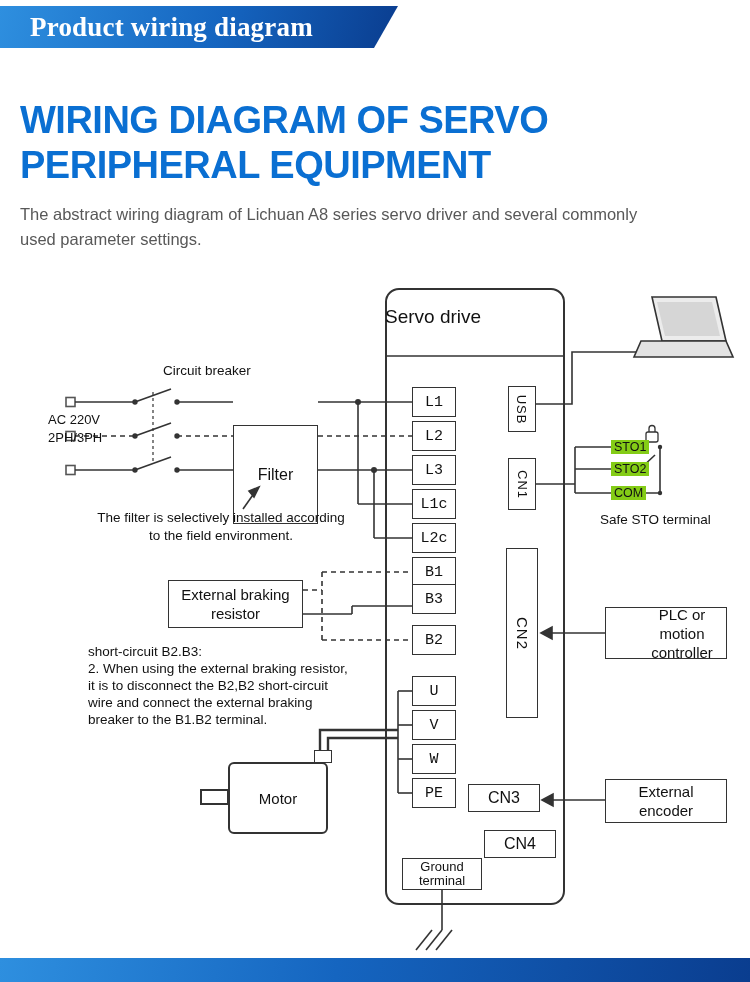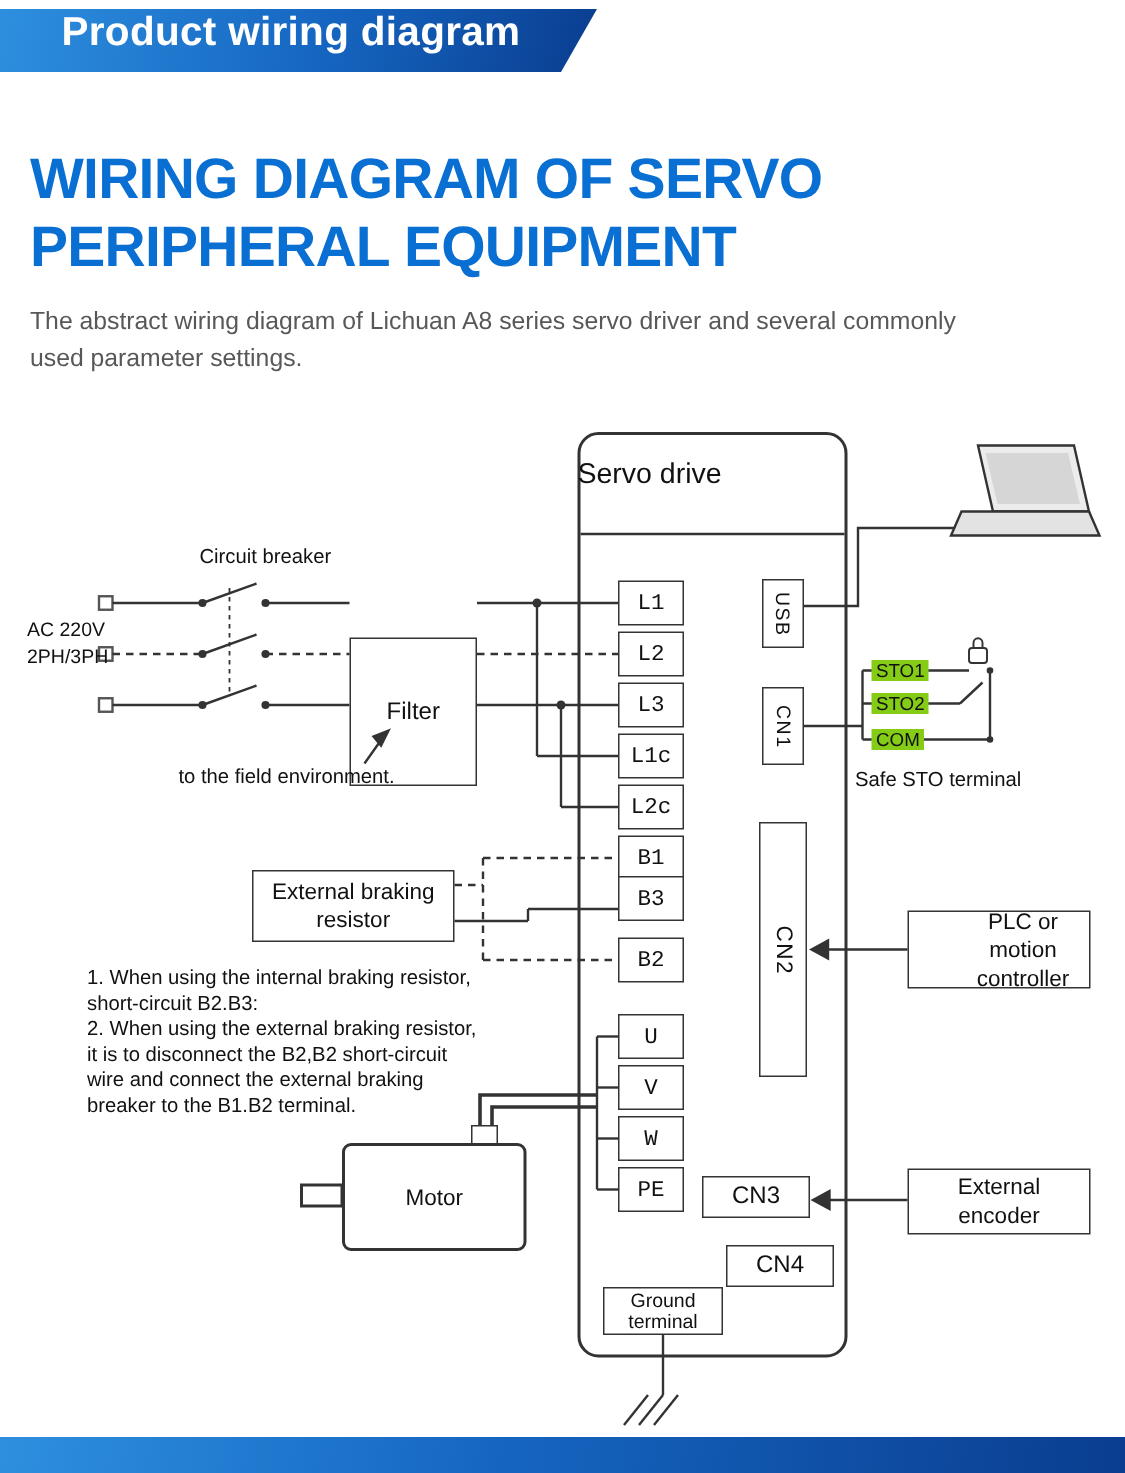--- a/index.html
+++ b/index.html
@@ -3,47 +3,47 @@
 <meta charset="utf-8">
 <style>
   html,body{margin:0;padding:0;background:#fff;}
   .page{position:relative;width:750px;height:982px;background:#fff;overflow:hidden;
         font-family:"Liberation Sans", sans-serif;color:#111;}
 
   
   .banner{position:absolute;left:0;top:6px;width:398px;height:42px;
           background:linear-gradient(105deg,#2e8fdf 0%,#1565c0 55%,#0a3d8f 100%);
           clip-path:polygon(0 0,100% 0,calc(100% - 24px) 100%,0 100%);
-          display:flex;padding-left:41px;box-sizing:border-box;}
+          display:flex;align-items:center;padding-left:30px;box-sizing:border-box;font-family:Liberation Serif, serif;}
   .banner-title{color:#fff;font-size:27px;font-weight:bold;letter-spacing:.2px;}
   .heading{position:absolute;left:20px;top:98px;font-size:38px;font-weight:800;
            color:#0a6fd2;line-height:45px;letter-spacing:-.5px;}
   .intro{position:absolute;left:20px;top:202px;font-size:16.5px;color:#585858;line-height:25px;}
 
   
   .layer{position:absolute;inset:0;}
   .boxes{z-index:1;}
   .wires{z-index:2;pointer-events:none;}
-  .labels{z-index:3;}
+  .labels{z-index:3;margin-left:30px;}
   .bx{position:absolute;border:1.6px solid #333;background:#fff;box-sizing:border-box;
       display:flex;align-items:center;justify-content:center;text-align:center;color:#111;}
   .servo{left:385px;top:288px;width:180px;height:617px;border-width:2px;border-radius:14px;}
   .servo-title{position:absolute;left:385px;top:306px;width:180px;
                font-size:19px;color:#111;}
   .cell{position:absolute;left:412px;width:44px;height:30px;border:1.6px solid #333;
         background:#fff;box-sizing:border-box;display:flex;align-items:center;
         justify-content:center;font-size:15px;font-family:Liberation Mono, monospace;}
   .vbox span{transform:rotate(90deg);font-size:13px;letter-spacing:1px;white-space:nowrap;}
   .vbox.big span{font-size:15px;}
   .hbox{font-size:16px;}
   .filter{left:233px;top:389px;width:85px;height:99px;font-size:16px;margin-top:36px;}
   .resistor{left:168px;top:580px;width:135px;height:48px;font-size:15px;line-height:19px;}
   .plc{left:605px;top:607px;width:122px;height:52px;font-size:15px;line-height:19px;padding-left:32px;}
   .encoder{left:605px;top:779px;width:122px;height:44px;font-size:15px;line-height:19px;}
-  .motor-body{left:228px;top:762px;width:123px;height:72px;border-width:2px;border-radius:6px;font-size:15px;}
+  .motor-body{left:228px;top:762px;width:100px;height:72px;border-width:2px;border-radius:6px;font-size:15px;}
   .motor-shaft{left:200px;top:789px;width:29px;height:16px;border-width:2px;}
   .motor-conn{left:314px;top:750px;width:18px;height:13px;}
   .groundbox{left:402px;top:858px;width:80px;height:32px;font-size:13px;line-height:14px;}
 
   
   .lbl{position:absolute;font-size:13.5px;color:#111;white-space:nowrap;}
   .filter-note{position:absolute;left:55px;top:509px;width:272px;text-align:center;
                font-size:13.5px;line-height:18px;color:#111;}
   .notes{position:absolute;left:58px;top:643px;font-size:13.5px;line-height:17px;color:#111;}
   .sto-label{position:absolute;background:#84cc16;font-size:12.5px;padding:0 3px;color:#111;}
@@ -251,25 +251,25 @@
       </g>
     </g>
   </svg>
 
   <div class="layer labels">
     <div class="lbl" style="left:133px;top:363px">Circuit breaker</div>
     <div class="lbl" style="left:18px;top:412px;font-size:13px">AC 220V</div>
     <div class="lbl" style="left:18px;top:430px;font-size:13px">2PH/3PH</div>
 
     <div class="filter-note">
+      <div>The filter is selectively installed according</div>
       <div>to the field environment.</div>
     </div>
 
     <div class="notes">
-      <div>1. When using the internal braking resistor,</div>
       <div>short-circuit B2.B3:</div>
       <div>2. When using the external braking resistor,</div>
       <div>it is to disconnect the B2,B2 short-circuit</div>
       <div>wire and connect the external braking</div>
       <div>breaker to the B1.B2 terminal.</div>
     </div>
 
     <div class="sto-label" style="left:581px;top:440px">STO1</div>
     <div class="sto-label" style="left:581px;top:462px">STO2</div>
     <div class="sto-label" style="left:581px;top:486px">COM</div>

